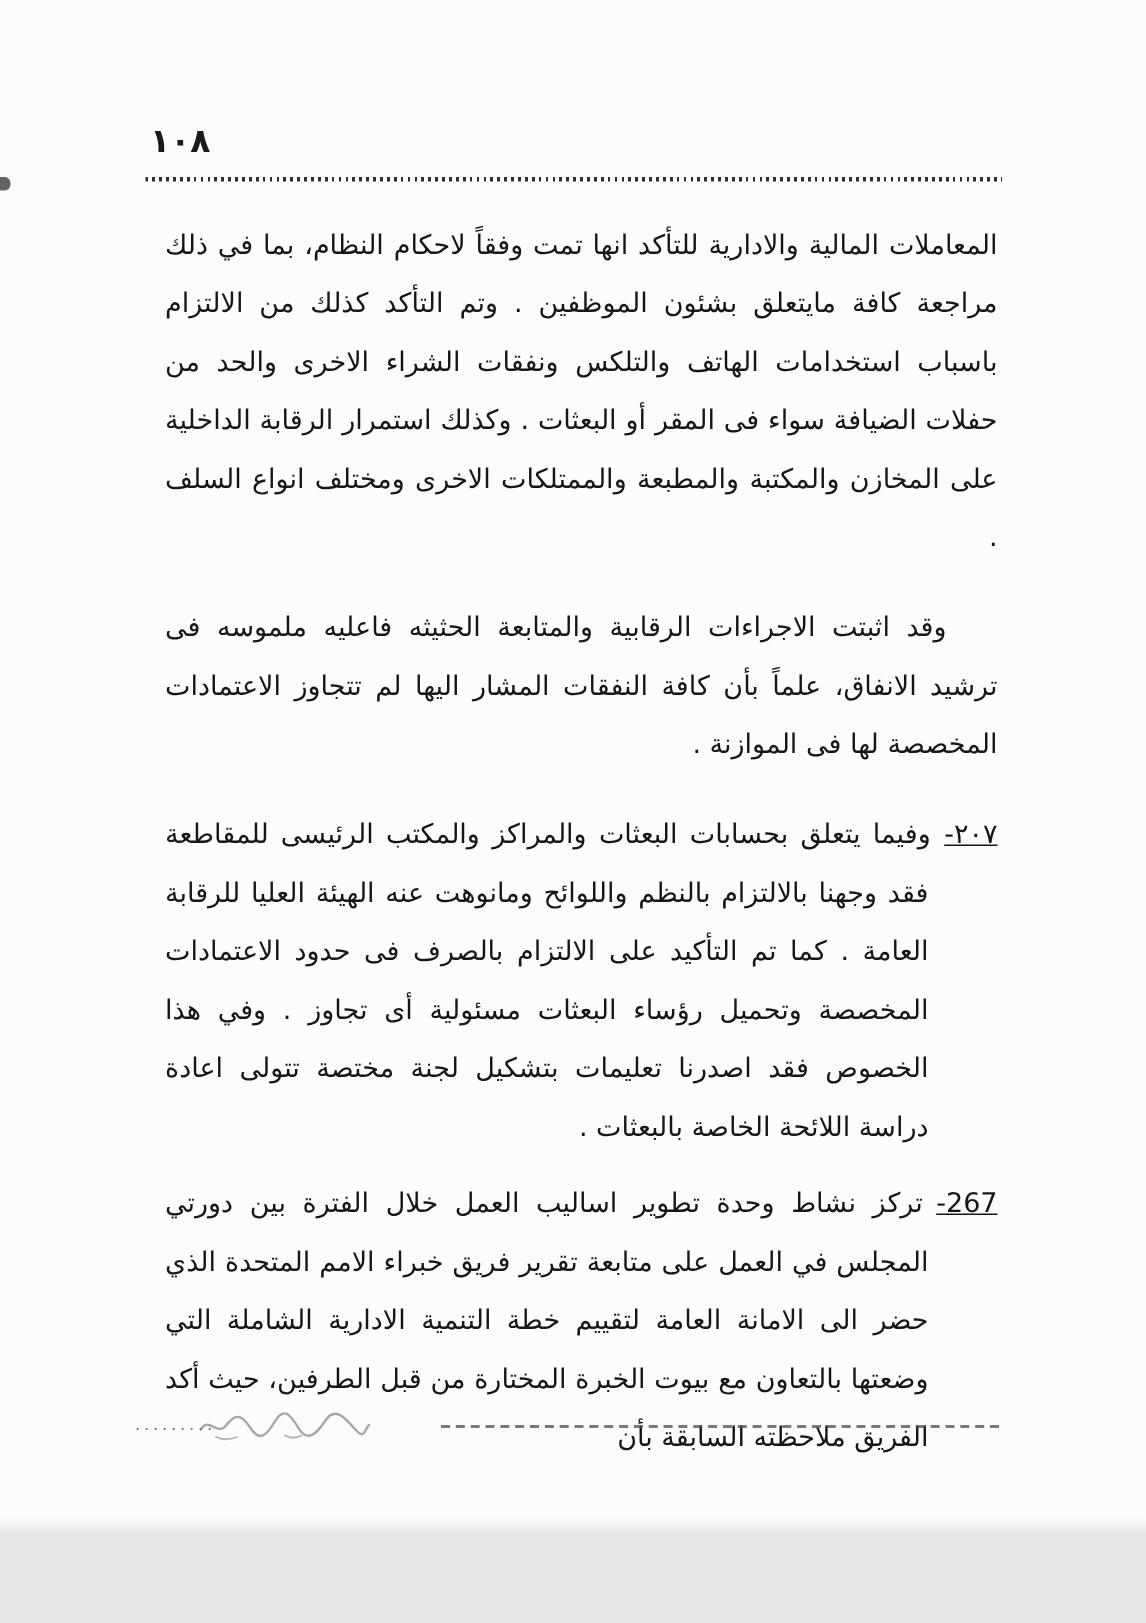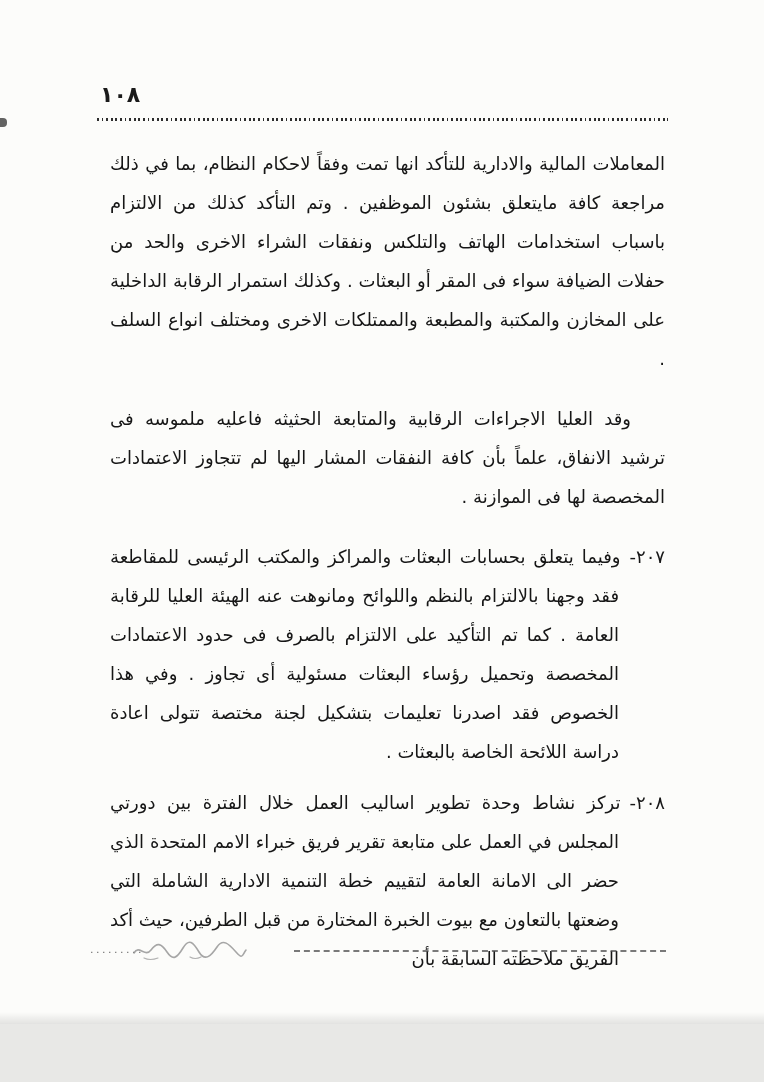--- a/index.html
+++ b/index.html
@@ -59,21 +59,21 @@
     line-height: 39px;
     color: #161616;
   }
   .para { margin-bottom: 21px; }
   .para.first-indent { text-indent: 34px; }
   .para.numbered {
     padding-right: 46px;
     text-indent: -46px;
   }
   .gap-before-207 { margin-top: 14px; margin-bottom: 12px; }
-  .num { margin-inline-end: 9px; white-space: nowrap; }
+  .num { margin-inline-end: 9px; white-space: nowrap; text-decoration: underline; }
   .heading {
     font-size: 18px;
     font-weight: 400;
     margin: 34px 22px 24px 0;
     text-decoration: underline;
     text-underline-offset: 7px;
     text-decoration-thickness: 1.4px;
   }
   .footer {
     position: absolute;
@@ -113,29 +113,29 @@
   <div class="edge-speck"></div>
 
   <div class="page-number">١٠٨</div>
 
   <div class="header-rule"></div>
 
   <main class="body" dir="rtl" lang="ar">
 
     <p class="para">المعاملات المالية والادارية للتأكد انها تمت وفقاً لاحكام النظام، بما في ذلك مراجعة كافة مايتعلق بشئون الموظفين . وتم التأكد كذلك من الالتزام باسباب استخدامات الهاتف والتلكس ونفقات الشراء الاخرى والحد من حفلات الضيافة سواء فى المقر أو البعثات . وكذلك استمرار الرقابة الداخلية على المخازن والمكتبة والمطبعة والممتلكات الاخرى ومختلف انواع السلف .</p>
 
-    <p class="para first-indent">وقد العليا الاجراءات الرقابية والمتابعة الحثيثه فاعليه ملموسه فى ترشيد الانفاق، علماً بأن كافة النفقات المشار اليها لم تتجاوز الاعتمادات المخصصة لها فى الموازنة .</p>
+    <p class="para first-indent">وقد اثبتت الاجراءات الرقابية والمتابعة الحثيثه فاعليه ملموسه فى ترشيد الانفاق، علماً بأن كافة النفقات المشار اليها لم تتجاوز الاعتمادات المخصصة لها فى الموازنة .</p>
 
     <p class="para numbered gap-before-207">
       <span class="num">٢٠٧-</span><span>وفيما يتعلق بحسابات البعثات والمراكز والمكتب الرئيسى للمقاطعة فقد وجهنا بالالتزام بالنظم واللوائح ومانوهت عنه الهيئة العليا للرقابة العامة . كما تم التأكيد على الالتزام بالصرف فى حدود الاعتمادات المخصصة وتحميل رؤساء البعثات مسئولية أى تجاوز . وفي هذا الخصوص فقد اصدرنا تعليمات بتشكيل لجنة مختصة تتولى اعادة دراسة اللائحة الخاصة بالبعثات .</span>
     </p>
 
 
     <p class="para numbered">
-      <span class="num">٢٠٨-</span><span>تركز نشاط وحدة تطوير اساليب العمل خلال الفترة بين دورتي المجلس في العمل على متابعة تقرير فريق خبراء الامم المتحدة الذي حضر الى الامانة العامة لتقييم خطة التنمية الادارية الشاملة التي وضعتها بالتعاون مع بيوت الخبرة المختارة من قبل الطرفين، حيث أكد الفريق ملاحظته السابقة بأن</span>
+      <span class="num">267-</span><span>تركز نشاط وحدة تطوير اساليب العمل خلال الفترة بين دورتي المجلس في العمل على متابعة تقرير فريق خبراء الامم المتحدة الذي حضر الى الامانة العامة لتقييم خطة التنمية الادارية الشاملة التي وضعتها بالتعاون مع بيوت الخبرة المختارة من قبل الطرفين، حيث أكد الفريق ملاحظته السابقة بأن</span>
     </p>
 
   </main>
 
   <footer class="footer">
     <span class="footer-dots">.........</span>
     <svg class="footer-script" width="118" height="24" viewBox="0 0 118 24" aria-hidden="true">
       <path d="M4 14 C 9 5, 15 19, 21 11 S 31 4, 37 13 S 47 19, 53 9 S 63 3, 69 13 S 81 17, 87 8 S 99 5, 106 13 S 112 16, 116 11" fill="none" stroke="#8a8a8a" stroke-width="1.6" stroke-linecap="round"></path>
       <path d="M14 19 q6 3 14 0 M60 18 q5 3 11 0" fill="none" stroke="#9a9a9a" stroke-width="1.2" stroke-linecap="round"></path>
     </svg>

